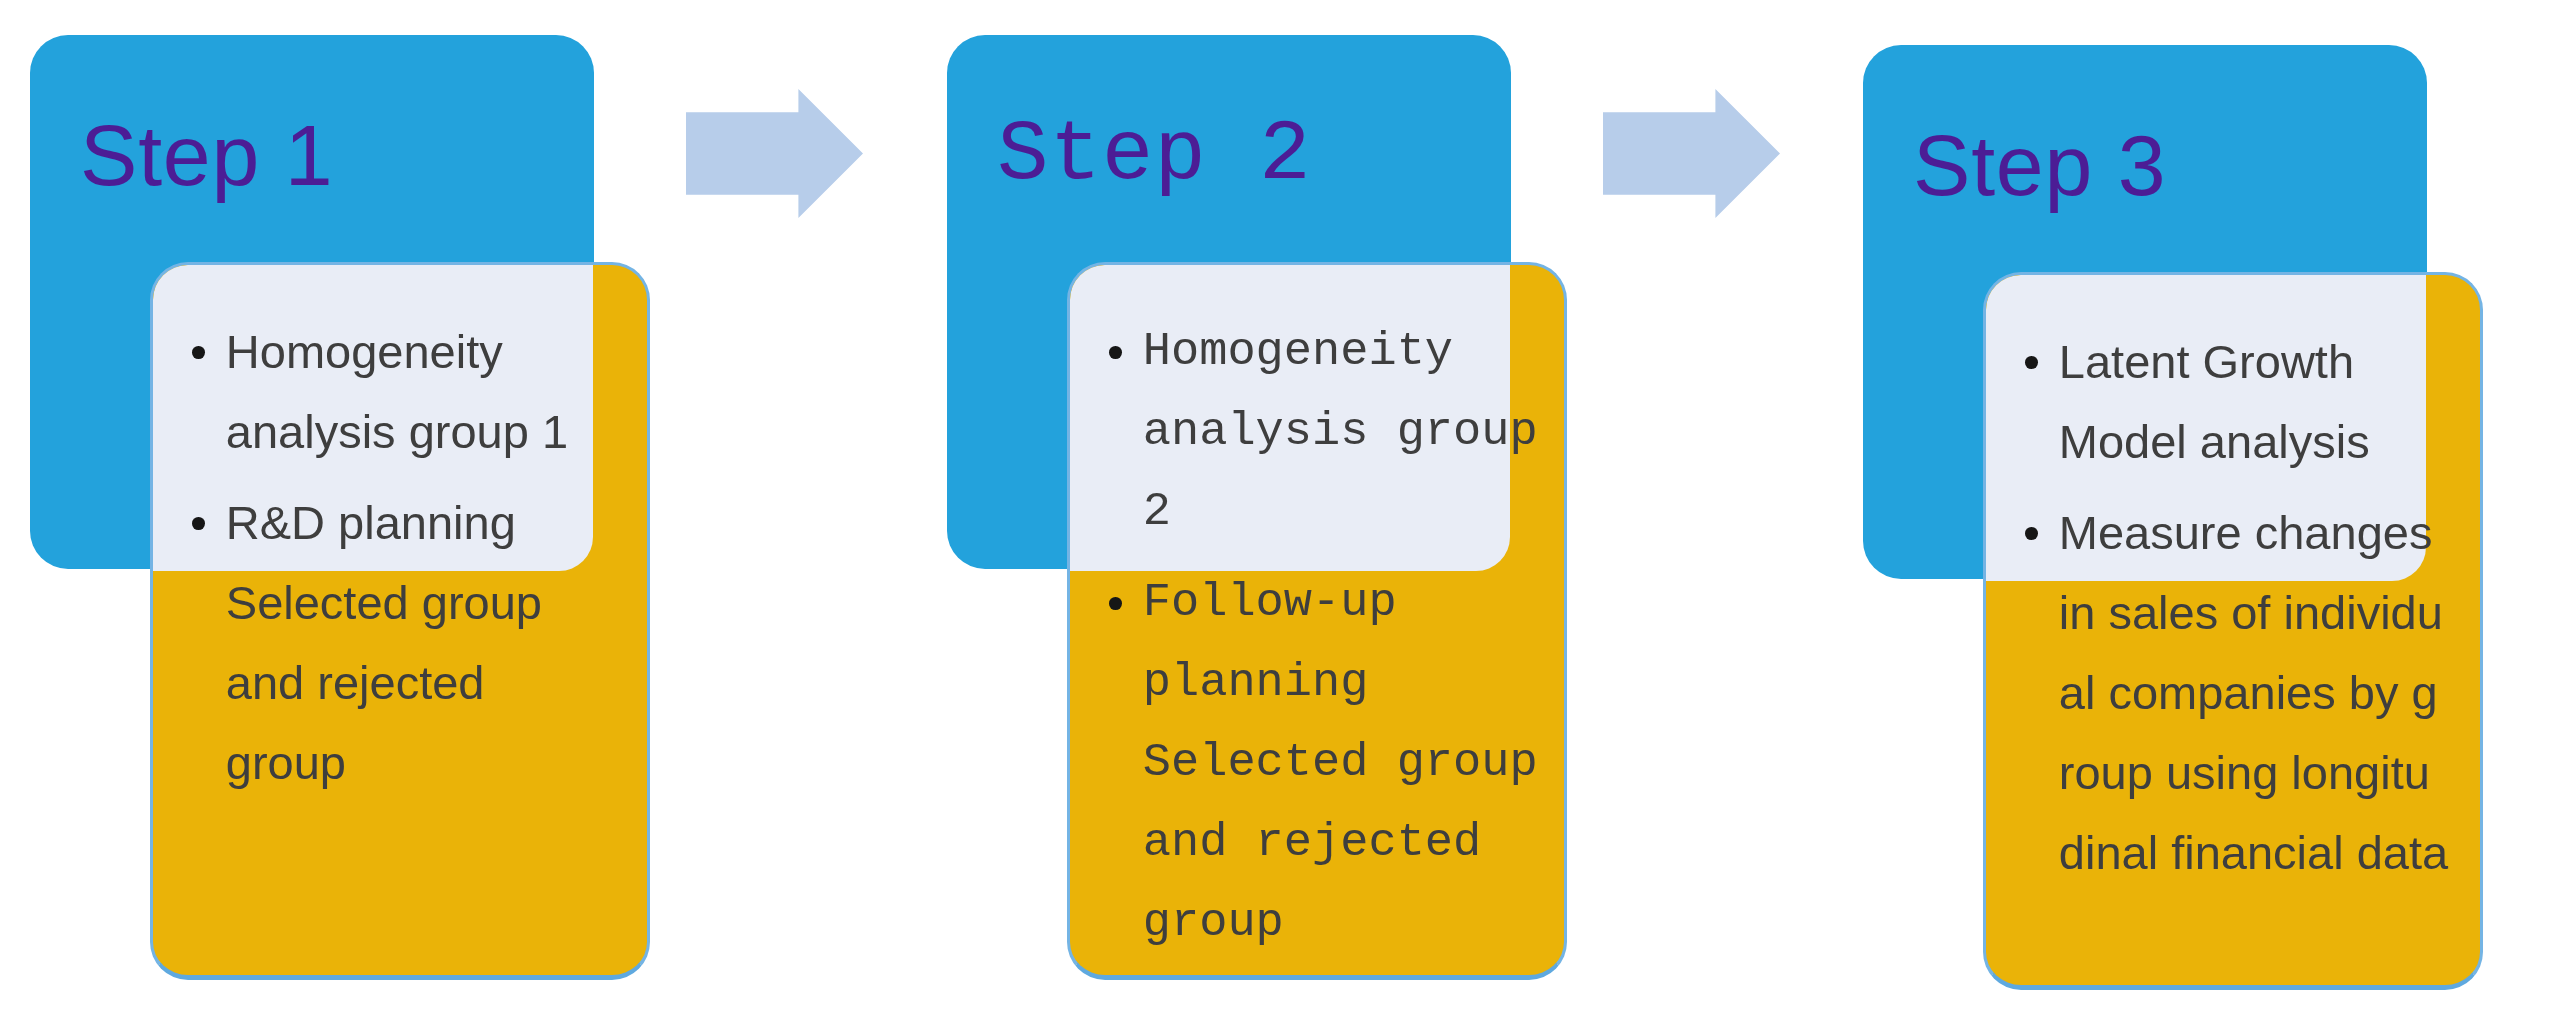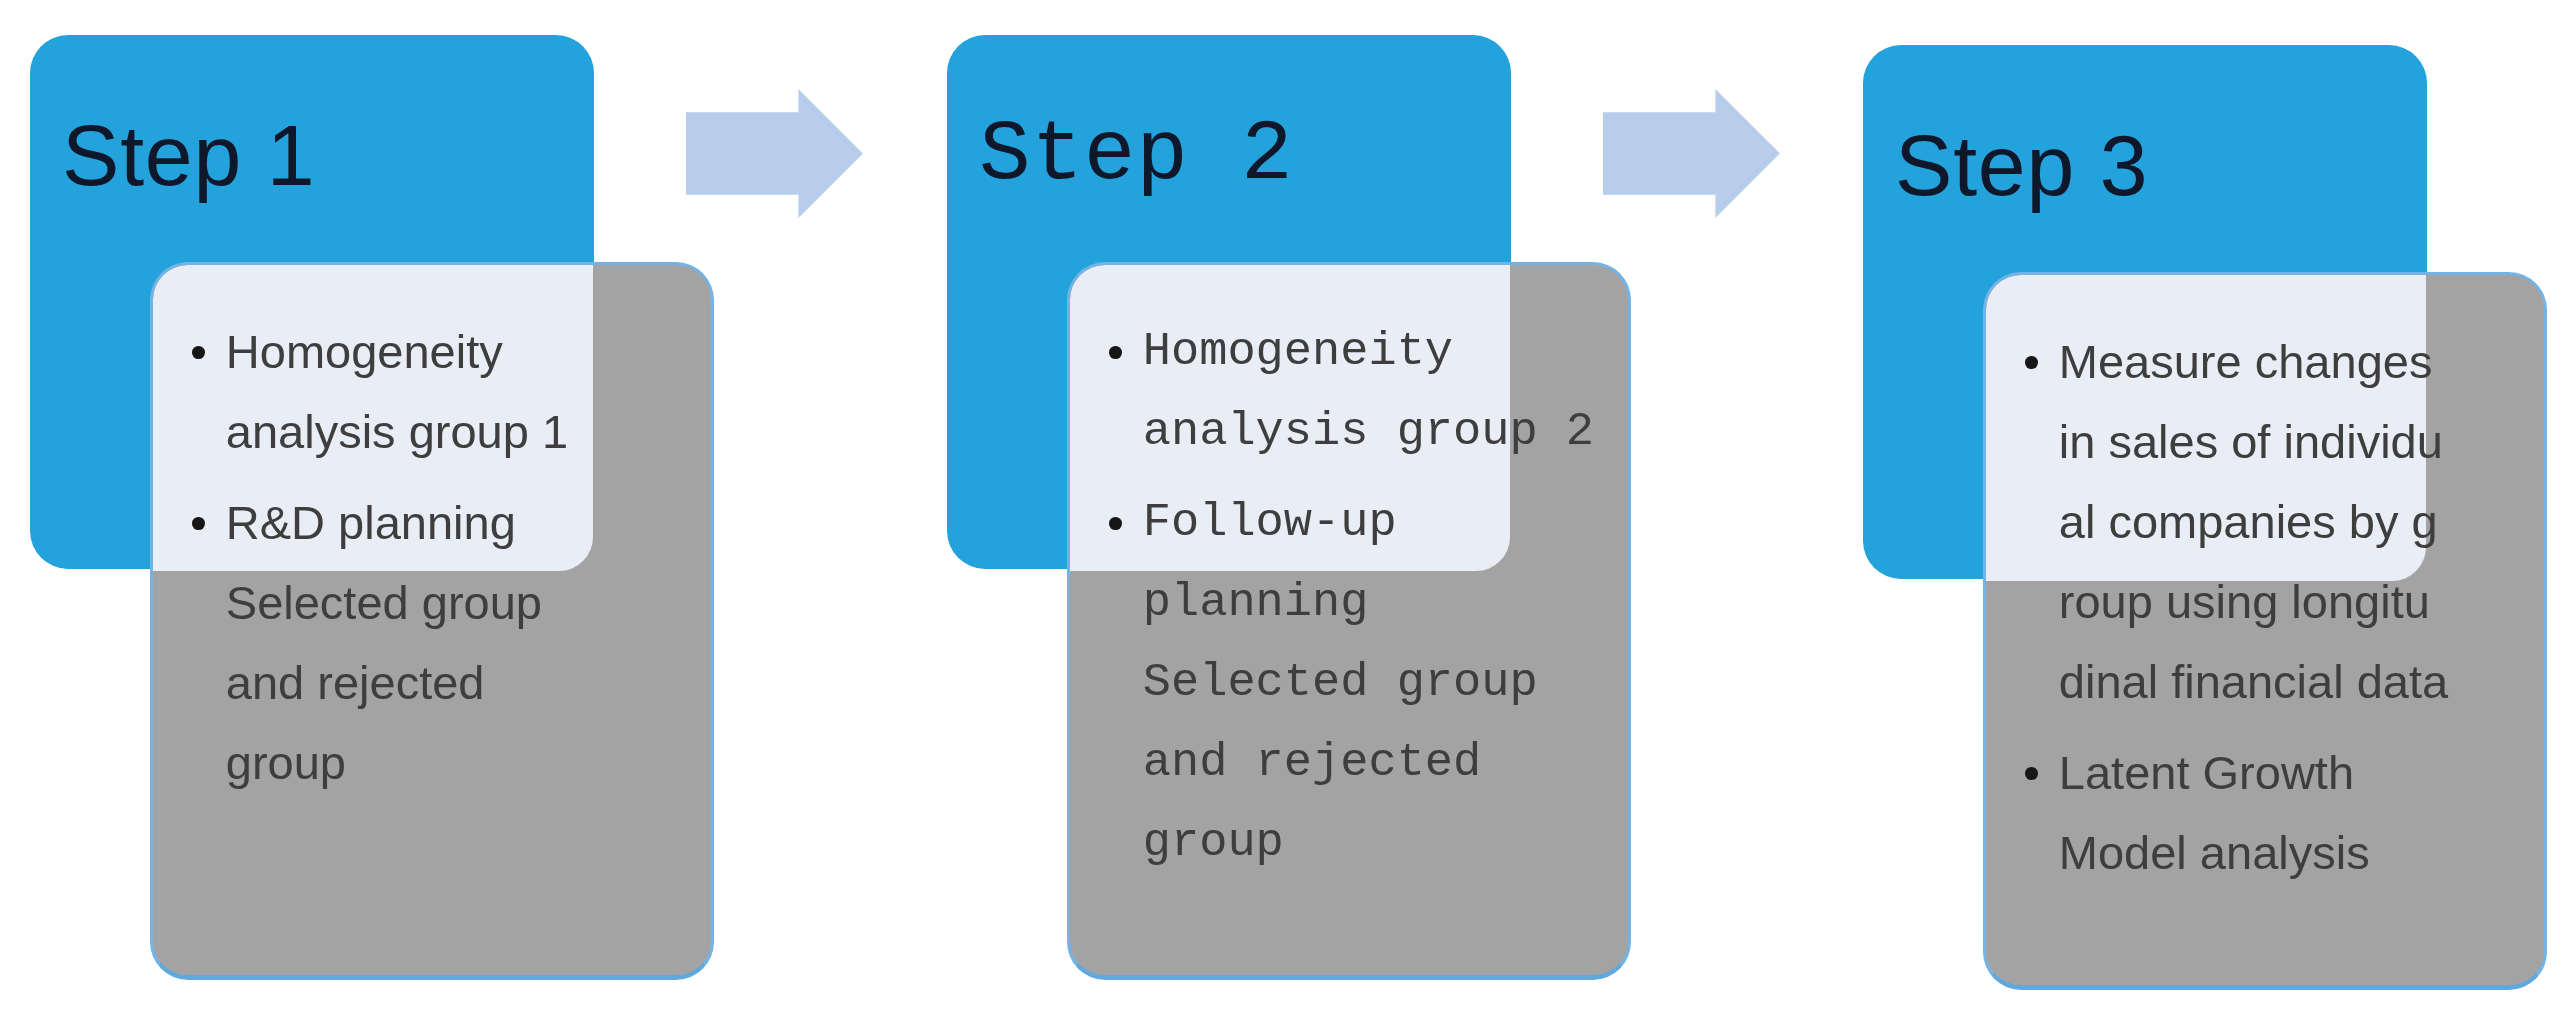--- a/index.html
+++ b/index.html
@@ -29,36 +29,36 @@
     position: absolute;
     left: 30px;
     top: 35px;
     width: 564px;
     height: 534px;
     background: #23A2DC;
     border-radius: 38px;
   }
   .step-title {
     position: absolute;
-    left: 32px;
+    left: 50px;
     top: 77px;
-    color: #0f172a;
+    color: #4c1d95;
     font-size: 86px;
     line-height: 1;
     letter-spacing: 0.8px;
   }
 
   .step-card {
     position: absolute;
     left: 150px;
     top: 262px;
-    width: 564px;
+    width: 500px;
     height: 718px;
     box-sizing: border-box;
-    background: #a3a3a3;
+    background: #eab308;
     border: 3.8px solid #74B4E4;
     border-bottom-color: #5FA9DF;
     border-bottom-width: 5.3px;
     border-radius: 38px;
     overflow: hidden;
   }
   
   .card-tint {
     position: absolute;
     left: 0;
@@ -166,29 +166,29 @@
 
   <section class="step-col col-2">
     <div class="step-header">
       <div class="step-title">Step 3</div>
     </div>
     <div class="step-card">
       <div class="card-tint"></div>
       <ul class="bullet-list">
         <li class="bullet-item">
           <span class="bullet-dot"></span>
+          <span class="bullet-text">Latent Growth
+Model analysis</span>
+        </li>
+        <li class="bullet-item">
+          <span class="bullet-dot"></span>
           <span class="bullet-text">Measure changes
 in sales of individu
 al companies by g
 roup using longitu
 dinal financial data</span>
-        </li>
-        <li class="bullet-item">
-          <span class="bullet-dot"></span>
-          <span class="bullet-text">Latent Growth
-Model analysis</span>
         </li>
       </ul>
     </div>
   </section>
 
 </div>
 
 
 </body></html>

